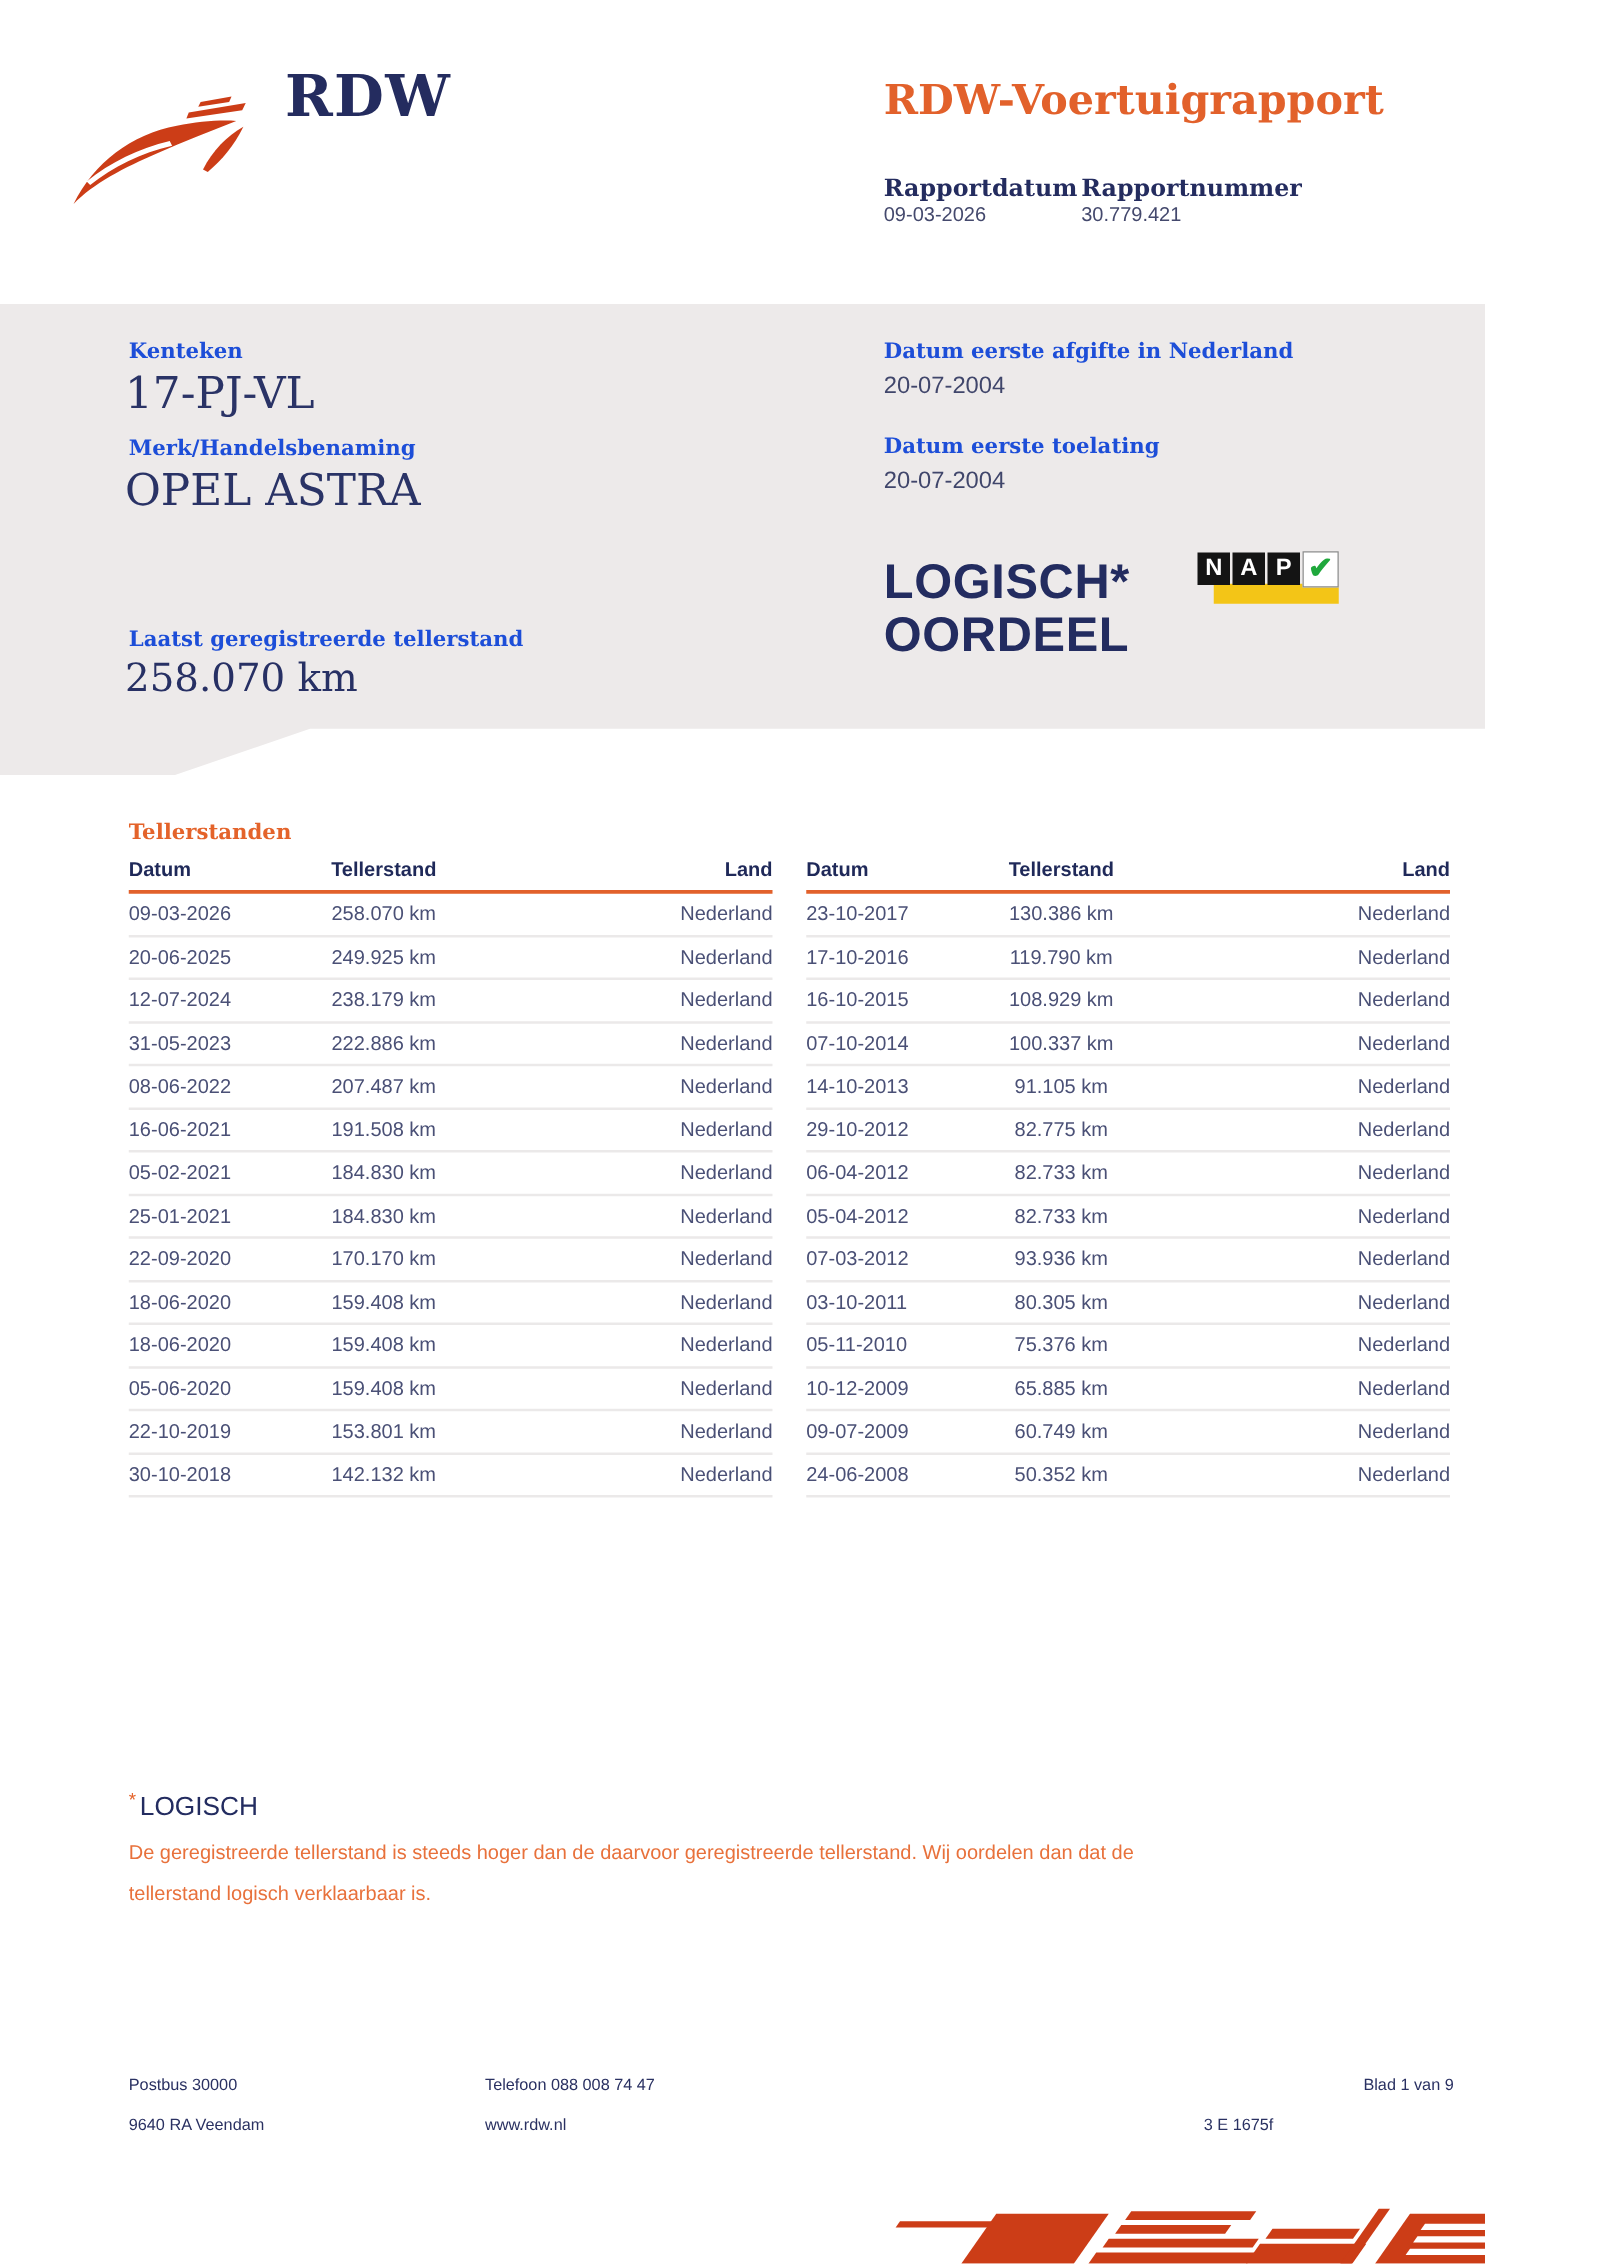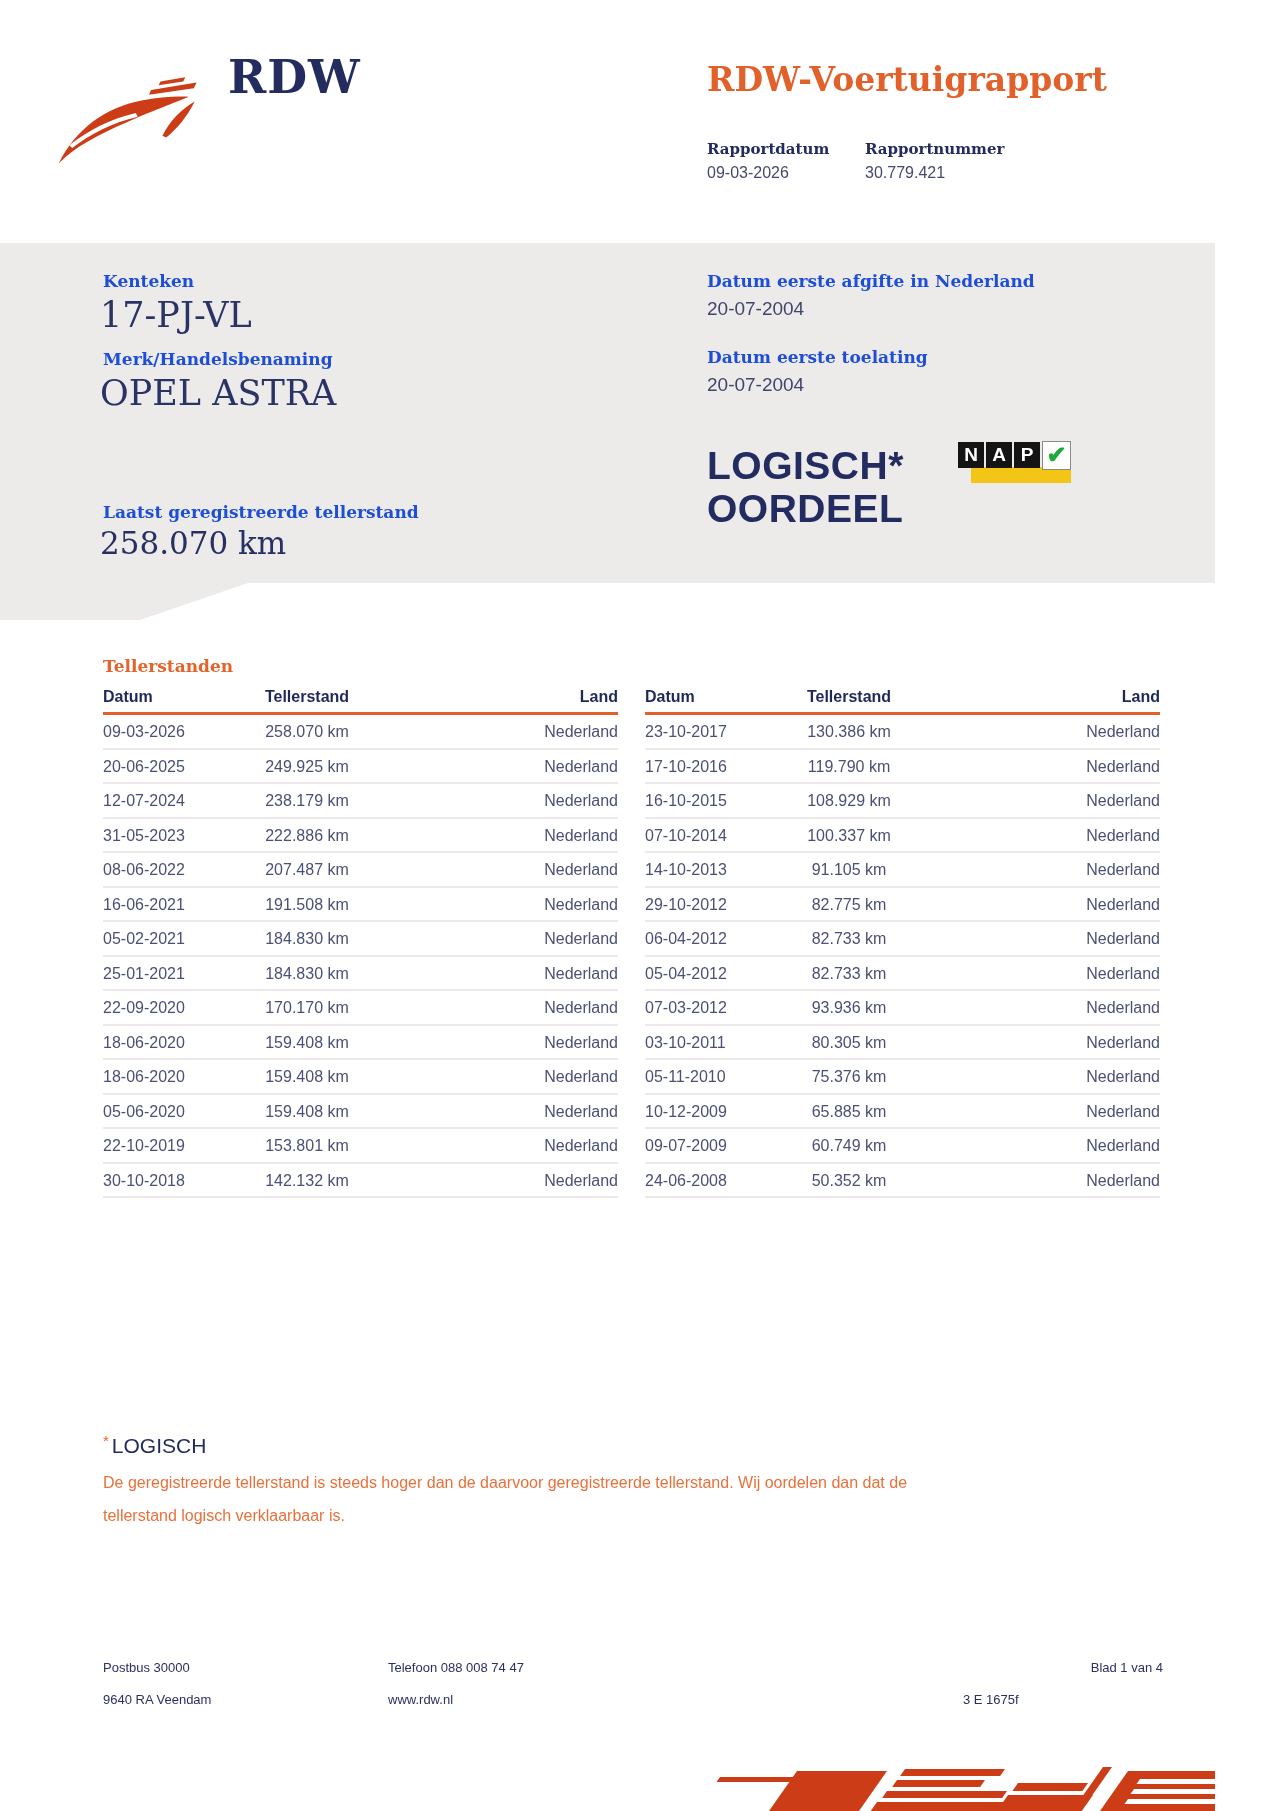--- a/index.html
+++ b/index.html
@@ -1,27 +1,27 @@
 <!DOCTYPE html>
 <html><head>
 <meta charset="utf-8">
 <style>
   html,body{margin:0;padding:0;background:#fff;}
   .page{
     position:relative;width:1188px;height:1811px;background:#ffffff;
-    overflow:hidden;font-family:"Liberation Sans",sans-serif;padding-left:27px;
+    overflow:hidden;font-family:"Liberation Sans",sans-serif;
   }
   .abs{position:absolute;}
 
   
   .logo-text{left:228px;top:50px;font-family:"DejaVu Serif",serif;font-weight:bold;
     font-size:46px;color:#242C5F;letter-spacing:1px;}
   .doc-title{left:707px;top:60px;font-family:"DejaVu Serif",serif;font-weight:bold;
     font-size:33px;color:#E2612B;}
-  .meta-label{font-family:"DejaVu Serif",serif;font-weight:bold;font-size:15px;color:#242C5F;}
+  .meta-label{font-family:"DejaVu Serif",serif;font-weight:bold;font-size:19px;color:#242C5F;}
   .meta-value{font-size:16px;color:#44496D;}
 
   
   .grey-box{left:0;top:243px;width:1250px;height:377px;background:#EDEAEA;
     -webkit-clip-path:polygon(0 0,100% 0,100% 340px,248px 340px,140px 377px,0 377px);
     clip-path:polygon(0 0,100% 0,100% 340px,248px 340px,140px 377px,0 377px);}
 
   .field-label{font-family:"DejaVu Serif",serif;font-weight:bold;font-size:17px;color:#1d4ed8;}
   .big-value{font-family:"DejaVu Serif",serif;font-size:35px;color:#2A3366;}
   .mid-value{font-family:"DejaVu Serif",serif;font-size:31px;color:#273064;}
@@ -301,21 +301,21 @@
 
   <div class="abs fn-head">
     <span class="fn-ast">*</span><span>LOGISCH</span>
   </div>
   <div class="abs fn-text">De geregistreerde tellerstand is steeds hoger dan de daarvoor geregistreerde tellerstand. Wij oordelen dan dat de tellerstand logisch verklaarbaar is.</div>
 
   <div class="abs foot" style="left:103px;top:1660px">Postbus 30000</div>
   <div class="abs foot" style="left:103px;top:1692px">9640 RA Veendam</div>
   <div class="abs foot" style="left:388px;top:1660px">Telefoon 088 008 74 47</div>
   <div class="abs foot" style="left:388px;top:1692px">www.rdw.nl</div>
-  <div class="abs foot" style="left:963px;top:1660px;width:200px;text-align:right">Blad 1 van 4</div>
+  <div class="abs foot" style="left:963px;top:1660px;width:200px;text-align:right">Blad 1 van 9</div>
   <div class="abs foot" style="left:963px;top:1692px;width:200px;text-align:left">3 E 1675f</div>
 
   <div class="abs deco">
     <div class="bar" style="left:20px;top:14px;width:75px;height:5px"></div>
     <div class="bar" style="left:97px;top:8px;width:90px;height:40px"></div>
     <div class="bar" style="left:205px;top:6px;width:100px;height:7px"></div>
     <div class="bar" style="left:197px;top:17px;width:88px;height:7px"></div>
     <div class="bar" style="left:187px;top:28px;width:120px;height:7px"></div>
     <div class="bar" style="left:177px;top:39px;width:127px;height:9px"></div>
     <div class="bar" style="left:318px;top:20px;width:70px;height:8px"></div>

